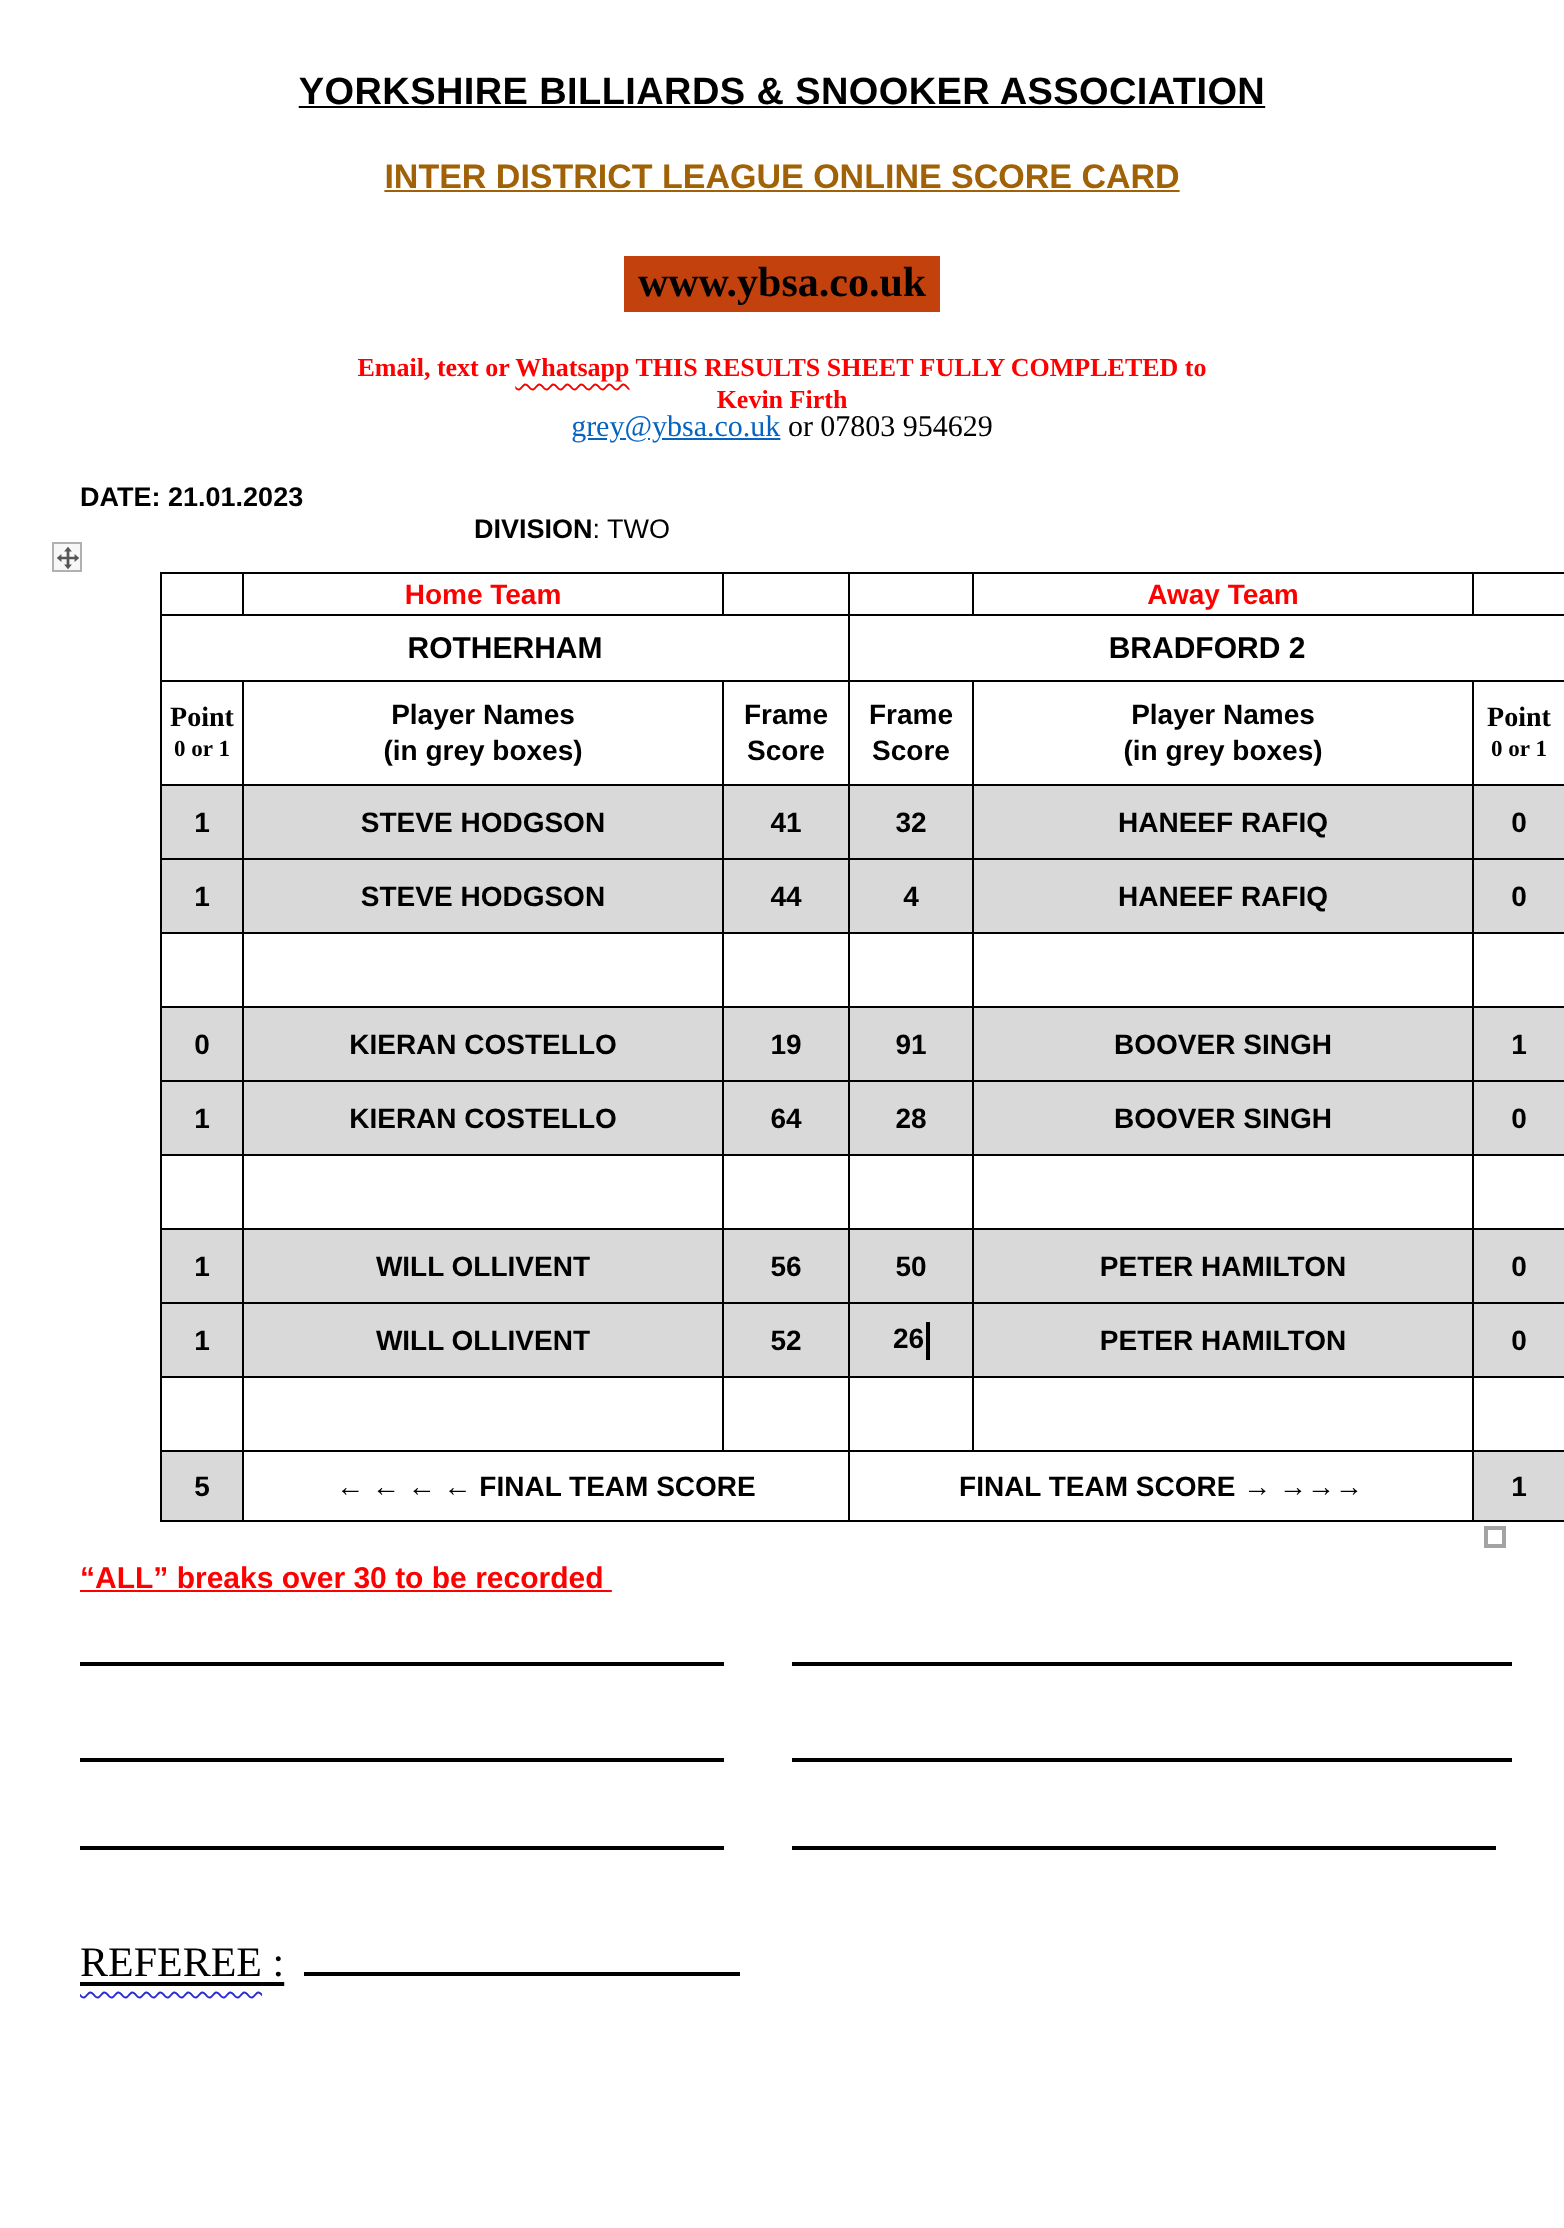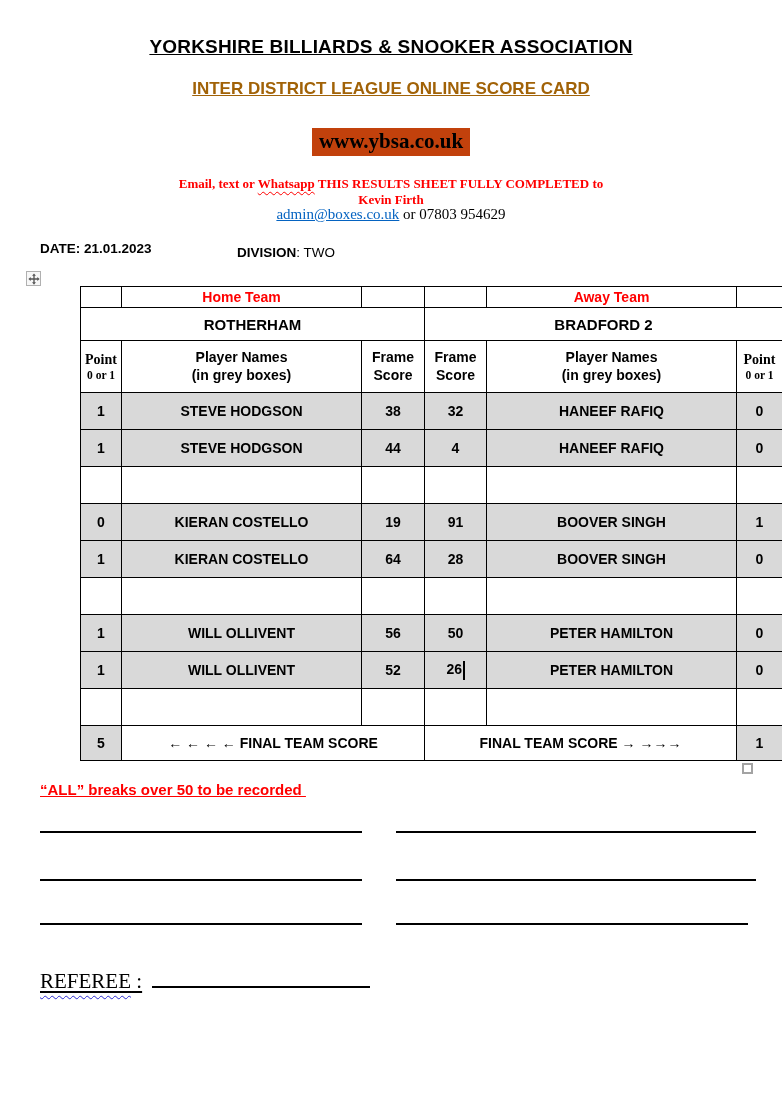--- a/index.html
+++ b/index.html
@@ -19,21 +19,21 @@
     font-weight:bold; font-size:21px; padding:1px 7px 2px 7px;
   }
   .instr1 { top:176px; font-family:"Liberation Serif", serif; font-weight:bold; font-size:13px; color:#FF0000; }
   .wavy-red { text-decoration:underline wavy #FF0000; text-decoration-thickness:1px; text-underline-offset:3px; }
   .instr2 { top:192px; font-family:"Liberation Serif", serif; font-weight:bold; font-size:13px; color:#FF0000; }
   .instr3 { top:206px; font-family:"Liberation Serif", serif; font-size:15px; color:#000; }
   .instr3 a { color:#0563C1; text-decoration:underline; cursor:pointer; }
 
   .dateline { top:241px; left:40px; font-size:13.5px; }
   .dateline .b { font-weight:bold; }
-  .division { position:absolute; left:178px; top:4px; white-space:nowrap;padding-left:19px; }
+  .division { position:absolute; left:178px; top:16px; white-space:nowrap;padding-left:19px; }
 
   .tablewrap { position:absolute; left:41px; top:286px; width:702px;padding-left:39px; }
   table.score { border-collapse:collapse; table-layout:fixed; width:702px; }
   table.score td {
     border:1.5px solid #000; text-align:center; vertical-align:middle;
     font-weight:bold; font-size:14px; padding:0; overflow:hidden; white-space:nowrap;
   }
   tr.r1 { height:21px; } tr.r1 td { font-size:14px; color:#FF0000; }
   tr.r2 { height:33px; } tr.r2 td { font-size:15px; }
   tr.r3 { height:52px; } tr.r3 td { line-height:1.25; }
@@ -73,21 +73,21 @@
 
   <div class="abs center title">YORKSHIRE BILLIARDS &amp; SNOOKER ASSOCIATION</div>
   <div class="abs center subtitle">INTER DISTRICT LEAGUE ONLINE SCORE CARD</div>
 
   <div class="abs center site-row">
     <span>www.ybsa.co.uk</span>
   </div>
 
   <div class="abs center instr1"><span>Email, text or </span><span class="wavy-red">Whatsapp</span><span> THIS RESULTS SHEET FULLY COMPLETED to</span></div>
   <div class="abs center instr2">Kevin Firth</div>
-  <div class="abs center instr3"><a>admin@boxes.co.uk</a><span> or 07803 954629</span></div>
+  <div class="abs center instr3"><a>grey@ybsa.co.uk</a><span> or 07803 954629</span></div>
 
   <div class="abs dateline">
     <span class="b">DATE:</span>
     <span class="b">21.01.2023</span>
     <span class="division"><span class="b">DIVISION</span><span>: TWO</span></span>
   </div>
 
   <div class="tablewrap">
     <div class="move-handle">
       <svg width="12" height="12" viewBox="0 0 16 16">
@@ -140,21 +140,21 @@
           </td>
           <td class="point-hdr">
             <div>Point</div>
               <div class="sub">0 or 1</div>
           </td>
         </tr>
 
         <tr class="data-row">
             <td class="grey">1</td>
             <td class="grey">STEVE HODGSON</td>
-            <td class="grey">38</td>
+            <td class="grey">41</td>
             <td class="grey">32</td>
             <td class="grey">HANEEF RAFIQ</td>
             <td class="grey">0</td>
           </tr>
           <tr class="data-row">
             <td class="grey">1</td>
             <td class="grey">STEVE HODGSON</td>
             <td class="grey">44</td>
             <td class="grey">4</td>
             <td class="grey">HANEEF RAFIQ</td>
@@ -221,21 +221,21 @@
           <td colspan="2" class="final-home-label">← ← ← ←  FINAL TEAM SCORE</td>
           <td colspan="2">FINAL TEAM SCORE → →→→</td>
           <td class="grey">1</td>
         </tr>
       </tbody>
     </table>
 
     <div class="resize-handle"></div>
   </div>
 
-  <div class="breaks-note">“ALL” breaks over 50 to be recorded </div>
+  <div class="breaks-note">“ALL” breaks over 30 to be recorded </div>
 
   <div class="sig-line" style="left:40px;  top:831px; width:322px;"></div>
   <div class="sig-line" style="left:396px; top:831px; width:360px;"></div>
   <div class="sig-line" style="left:40px;  top:879px; width:322px;"></div>
   <div class="sig-line" style="left:396px; top:879px; width:360px;"></div>
   <div class="sig-line" style="left:40px;  top:923px; width:322px;"></div>
   <div class="sig-line" style="left:396px; top:923px; width:352px;"></div>
 
   <div class="referee">
     <span class="ref-solid"><span class="ref-wavy">REFEREE</span><span> :</span></span><span class="ref-sigline"></span>

